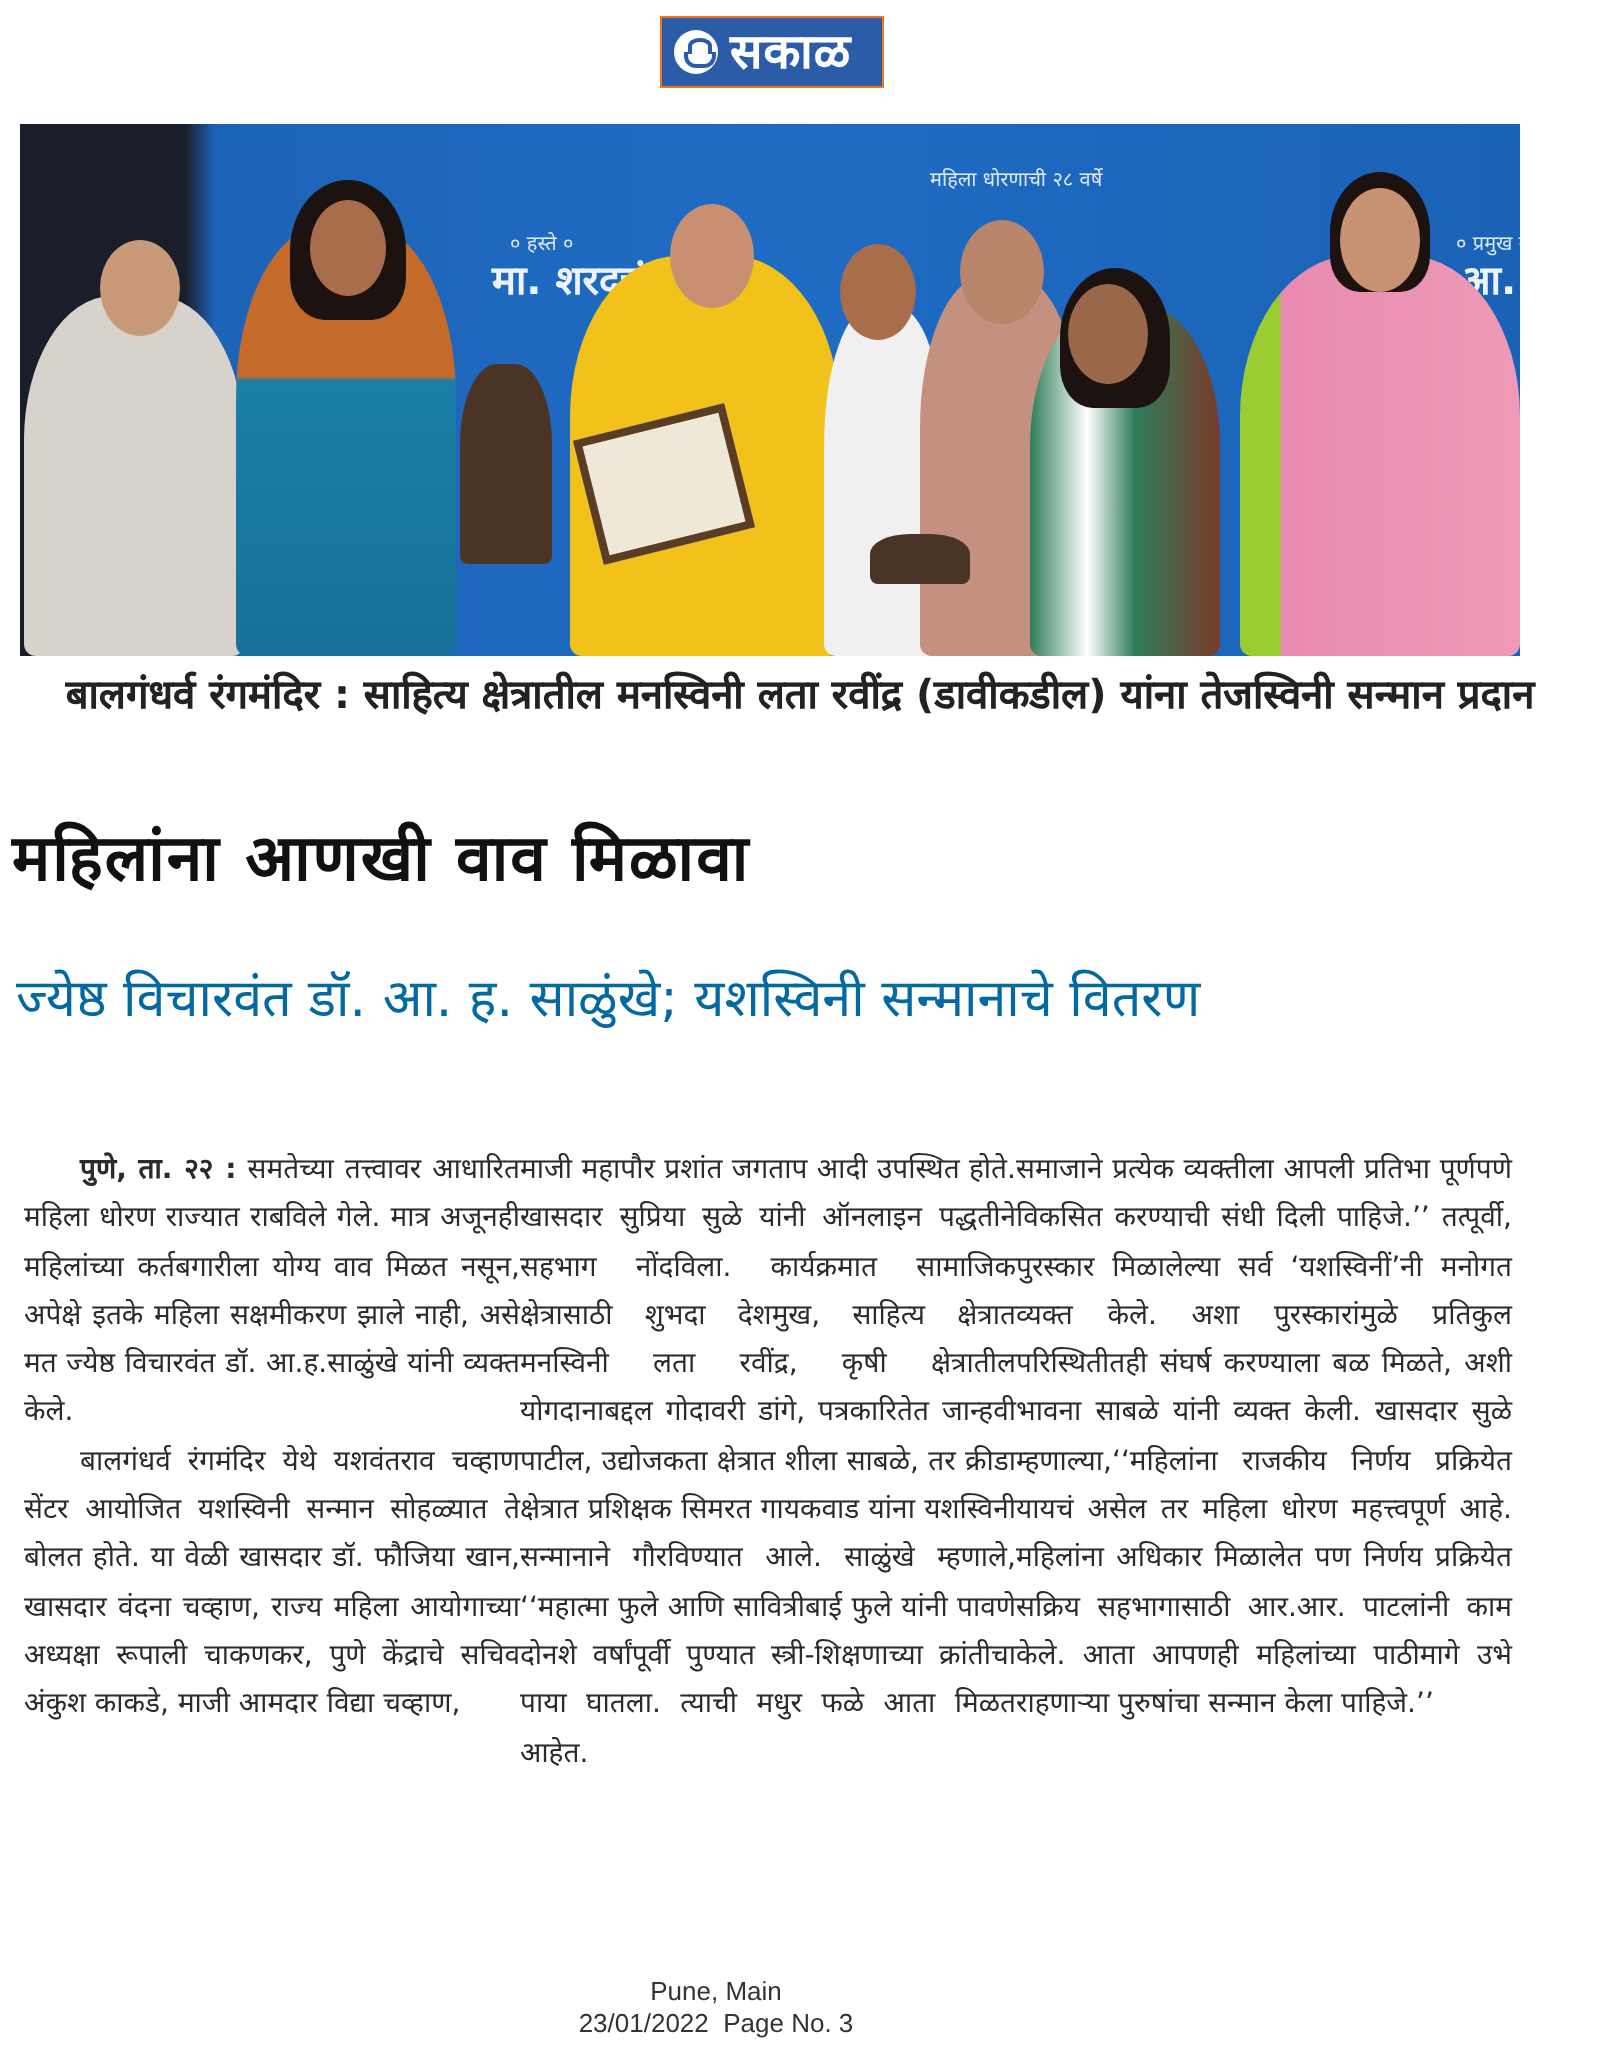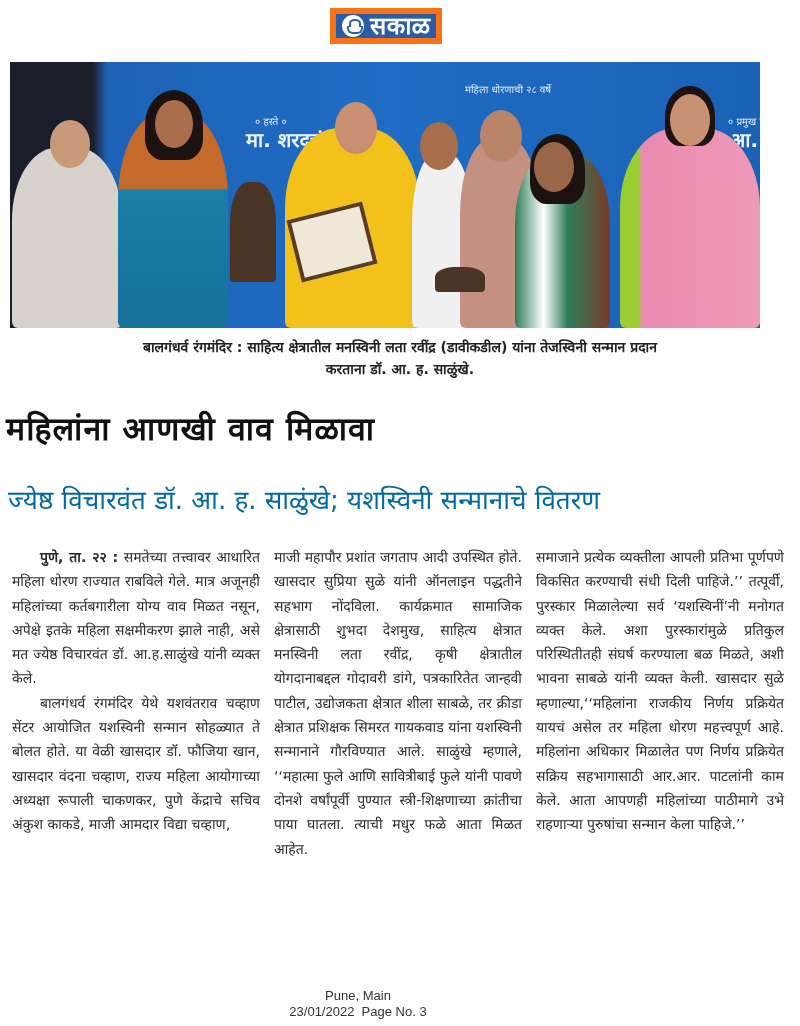--- a/index.html
+++ b/index.html
@@ -1,50 +1,50 @@
 <!DOCTYPE html>
 <html><head>
   <meta charset="utf-8">
   <style>
     * { box-sizing: border-box; margin: 0; padding: 0; }
     html, body { width: 800px; height: 1026px; background: #ffffff; overflow: hidden; }
     body { font-family: "DejaVu Sans", "Liberation Sans", sans-serif; color: #1a1a1a; position: relative; }
 
     
     .masthead { position: absolute; left: 330px; top: 8px; width: 112px; height: 36px;
-      background: #2a5ca8; border: 6px solid #f97316; display: flex; align-items: center; padding: 0 6px; gap: 6px; }
+      background: #2a5ca8; border: 1px solid #f97316; display: flex; align-items: center; padding: 0 6px; gap: 6px; }
     .logo-mark { width: 22px; height: 22px; border-radius: 50%; background: #ffffff; position: relative; flex: none; }
     .logo-mark::before { content: ""; position: absolute; left: 7px; top: 4px; width: 8px; height: 6px; border: 2px solid #2a5ca8; border-radius: 50% 50% 0 0; border-bottom: none; }
     .logo-mark::after { content: ""; position: absolute; left: 5px; top: 11px; width: 12px; height: 6px; border: 2px solid #2a5ca8; border-top: none; border-radius: 0 0 6px 6px; }
     .logo-text { color: #ffffff; font-size: 24px; font-weight: bold; line-height: 1; letter-spacing: 0.5px; }
 
     
     .photo { position: absolute; left: 10px; top: 62px; width: 750px; height: 266px; overflow: hidden;
       background: linear-gradient(90deg, #1a1e2a 0%, #1a1e2a 11%, #1d63b8 13%, #1f6cc4 50%, #1a62b6 100%); padding-left: 24px; }
     .banner-line { position: absolute; color: #dfe8f6; font-size: 10px; white-space: nowrap; }
     .banner-big { position: absolute; color: #eef3fb; font-size: 20px; font-weight: bold; white-space: nowrap; }
     .person { position: absolute; bottom: 0; border-radius: 40% 40% 6px 6px; }
     .head { position: absolute; border-radius: 50%; background: #a86d4a; }
     .hair { position: absolute; border-radius: 50% 50% 30% 30%; background: #1c1210; }
     .certificate { position: absolute; left: 283px; top: 148px; width: 78px; height: 64px; background: #efe8d8;
       border: 4px solid #5a3d22; transform: rotate(-14deg); }
     .trophy { position: absolute; background: #4a3426; border-radius: 40% 40% 4px 4px; }
 
     
     .caption { position: absolute; left: 0; top: 336px; width: 800px; text-align: center;
-      font-size: 14px; font-weight: bold; line-height: 22px; color: #222; }
+      font-size: 20px; font-weight: bold; line-height: 22px; color: #222; }
 
     
     .headline { position: absolute; left: 6px; top: 398px; width: 790px; font-family: "DejaVu Serif", serif;
       font-size: 32px; font-weight: bold; line-height: 62px; color: #111; white-space: nowrap; letter-spacing: 1px; }
     .subheadline { position: absolute; left: 8px; top: 480px; width: 790px;
       font-size: 26px; line-height: 40px; color: #0369a1; white-space: nowrap; }
 
     
-    .columns { position: absolute; left: 12px; top: 545px; width: 780px; display: flex; gap: 14px; }
+    .columns { position: absolute; left: 12px; top: 573px; width: 780px; display: flex; }
     .col { width: 248px; font-size: 14px; line-height: 24.3px; color: #2b2b2b; text-align: justify; }
     .col p { text-indent: 0; }
     .col p.indent { text-indent: 28px; }
     .dateline { font-weight: bold; }
 
     
     .footer { position: absolute; left: 0; top: 988px; width: 716px; text-align: center;
       font-family: "Liberation Sans", sans-serif; font-size: 13px; line-height: 16px; color: #333; }
   </style>
 </head>
@@ -79,21 +79,20 @@
   <div class="hair" style="left:520px; top:72px; width:55px; height:70px;"></div>
   <div class="head" style="left:524px; top:80px; width:40px; height:50px; background:#9a6848;"></div>
   <div class="trophy" style="left:425px; top:205px; width:50px; height:25px;"></div>
   <div class="person" style="left:610px; width:140px; height:200px; background:linear-gradient(90deg,#9acd32 0%,#9acd32 14%,#e98ab0 15%,#ef9ab8 100%);"></div>
   <div class="hair" style="left:655px; top:24px; width:50px; height:60px;"></div>
   <div class="head" style="left:660px; top:32px; width:40px; height:52px; background:#c89272;"></div>
 </div>
 
 <div class="caption">
   <div>बालगंधर्व रंगमंदिर : साहित्य क्षेत्रातील मनस्विनी लता रवींद्र (डावीकडील) यांना तेजस्विनी सन्मान प्रदान</div>
-  <div>करताना डॉ. आ. ह. साळुंखे.</div>
 </div>
 
 <h1 class="headline">महिलांना आणखी वाव मिळावा</h1>
 <h2 class="subheadline" style="font-weight:normal;">ज्येष्ठ विचारवंत डॉ. आ. ह. साळुंखे; यशस्विनी सन्मानाचे वितरण</h2>
 
 <div class="columns">
   <div class="col">
     <p class="indent"><span class="dateline">पुणे, ता. २२ :</span> <span>समतेच्या तत्त्वावर आधारित महिला धोरण राज्यात राबविले गेले. मात्र अजूनही महिलांच्या कर्तबगारीला योग्य वाव मिळत नसून, अपेक्षे इतके महिला सक्षमीकरण झाले नाही, असे मत ज्येष्ठ विचारवंत डॉ. आ.ह.साळुंखे यांनी व्यक्त केले.</span></p>
     <p class="indent">बालगंधर्व रंगमंदिर येथे यशवंतराव चव्हाण सेंटर आयोजित यशस्विनी सन्मान सोहळ्यात ते बोलत होते. या वेळी खासदार डॉ. फौजिया खान, खासदार वंदना चव्हाण, राज्य महिला आयोगाच्या अध्यक्षा रूपाली चाकणकर, पुणे केंद्राचे सचिव अंकुश काकडे, माजी आमदार विद्या चव्हाण,</p>
   </div>

